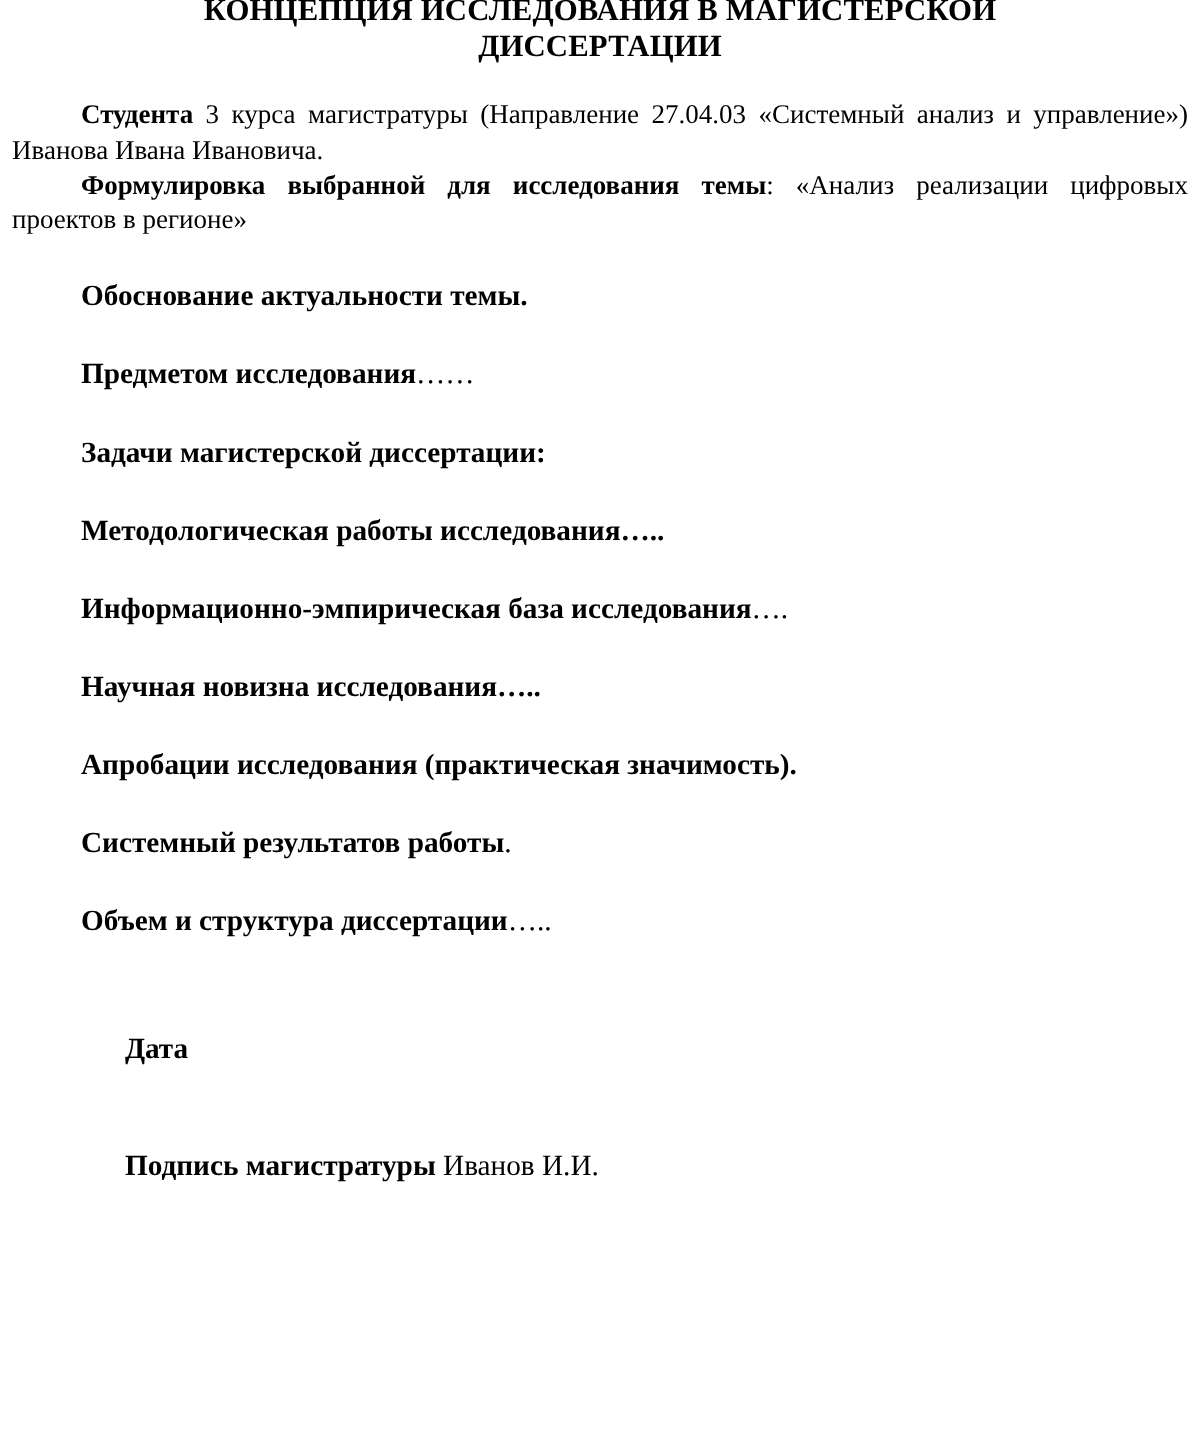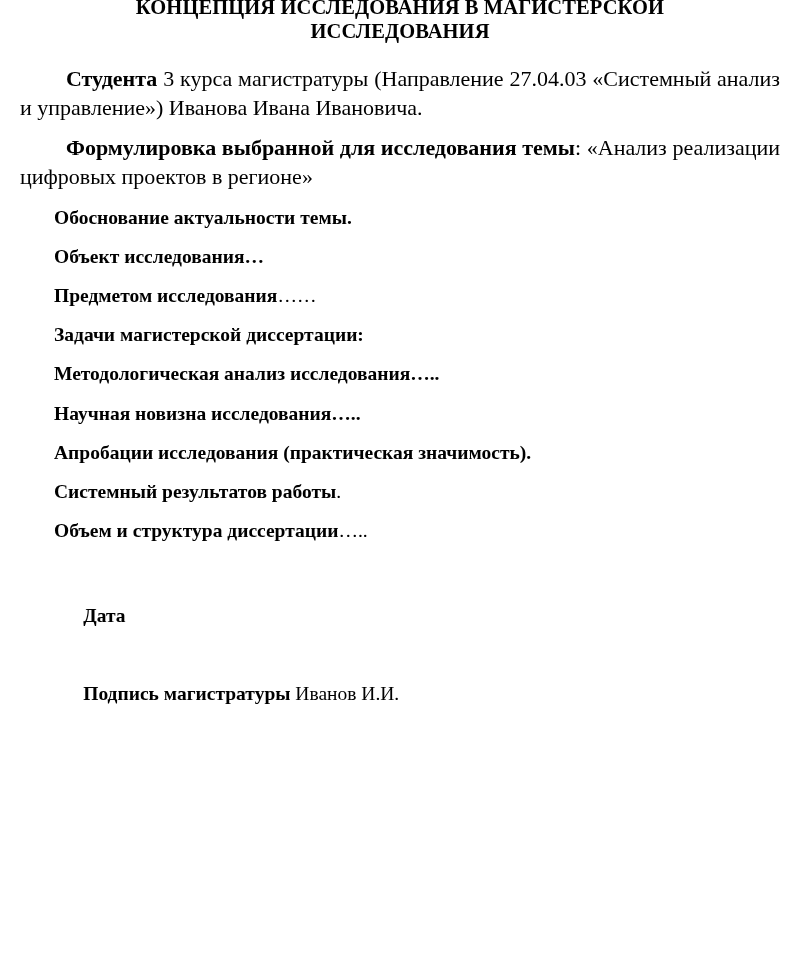--- a/index.html
+++ b/index.html
@@ -31,44 +31,44 @@
     letter-spacing: 0.1px;
   }
   .doc-title .line1 {
     display: block;
     margin-top: -5px;
   }
   .doc-title .line2 {
     display: block;
   }
   .para {
-    font-size: 22px;
+    font-size: 18px;
     line-height: 1.29;
     text-align: justify;
     text-justify: inter-word;
-    margin: 12px;
+    margin: 0;
   }
   .para.first {
     margin-top: 22px;
   }
   .indent {
     display: inline-block;
     width: 46px;
   }
   b, .b {
     font-weight: bold;
   }
   .section {
     font-size: 19.5px;
     line-height: 1.29;
     margin: 0;
     padding-left: 46px;
   }
   .section-block {
-    margin-top: 14px;
+    margin-top: 27px;
   }
   .dots {
     font-weight: normal;
   }
   .signature-block {
     margin-top: 34px;
     padding-left: 46px;
     font-size: 19.5px;
     line-height: 1.33;
   }
@@ -76,63 +76,63 @@
     white-space: pre;
   }
 </style>
 </head>
 <body>
 
 <div class="page">
 
   <div class="doc-title">
     <span class="line1">КОНЦЕПЦИЯ ИССЛЕДОВАНИЯ В МАГИСТЕРСКОЙ</span>
-    <span class="line2">ИССЛЕДОВАНИЯ</span>
+    <span class="line2">ДИССЕРТАЦИИ</span>
   </div>
 
   <p class="para first">
     <span class="indent"></span><b>Студента</b><span> 3 курса магистратуры (Направление 27.04.03 «Системный анализ и управление») Иванова Ивана Ивановича.</span>
   </p>
 
   <p class="para">
     <span class="indent"></span><b>Формулировка выбранной для исследования темы</b><span>:    «Анализ реализации цифровых проектов в регионе»</span>
   </p>
 
   <div class="section-block">
     <p class="section">
       <b>Обоснование актуальности темы.</b><span class="dots"></span>
     </p>
   </div>
 
 
 
-  <div class="section-block">
-    <p class="section">
-      <b>Объект исследования…</b><span class="dots"></span>
-    </p>
-  </div>
 
   <div class="section-block">
     <p class="section">
       <b>Предметом исследования</b><span class="dots">……</span>
     </p>
   </div>
 
   <div class="section-block">
     <p class="section">
       <b>Задачи магистерской диссертации:</b><span class="dots"></span>
     </p>
   </div>
 
   <div class="section-block">
     <p class="section">
-      <b>Методологическая анализ  исследования…..</b><span class="dots"></span>
+      <b>Методологическая работы  исследования…..</b><span class="dots"></span>
     </p>
   </div>
 
+  <div class="section-block">
+    <p class="section">
+      <b>Информационно-эмпирическая база исследования</b><span class="dots">….</span>
+    </p>
+  </div>
 
   <div class="section-block">
     <p class="section">
       <b>Научная новизна исследования…..</b><span class="dots"></span>
     </p>
   </div>
 
   <div class="section-block">
     <p class="section">
       <b>Апробации исследования (практическая значимость).</b><span class="dots"></span>

